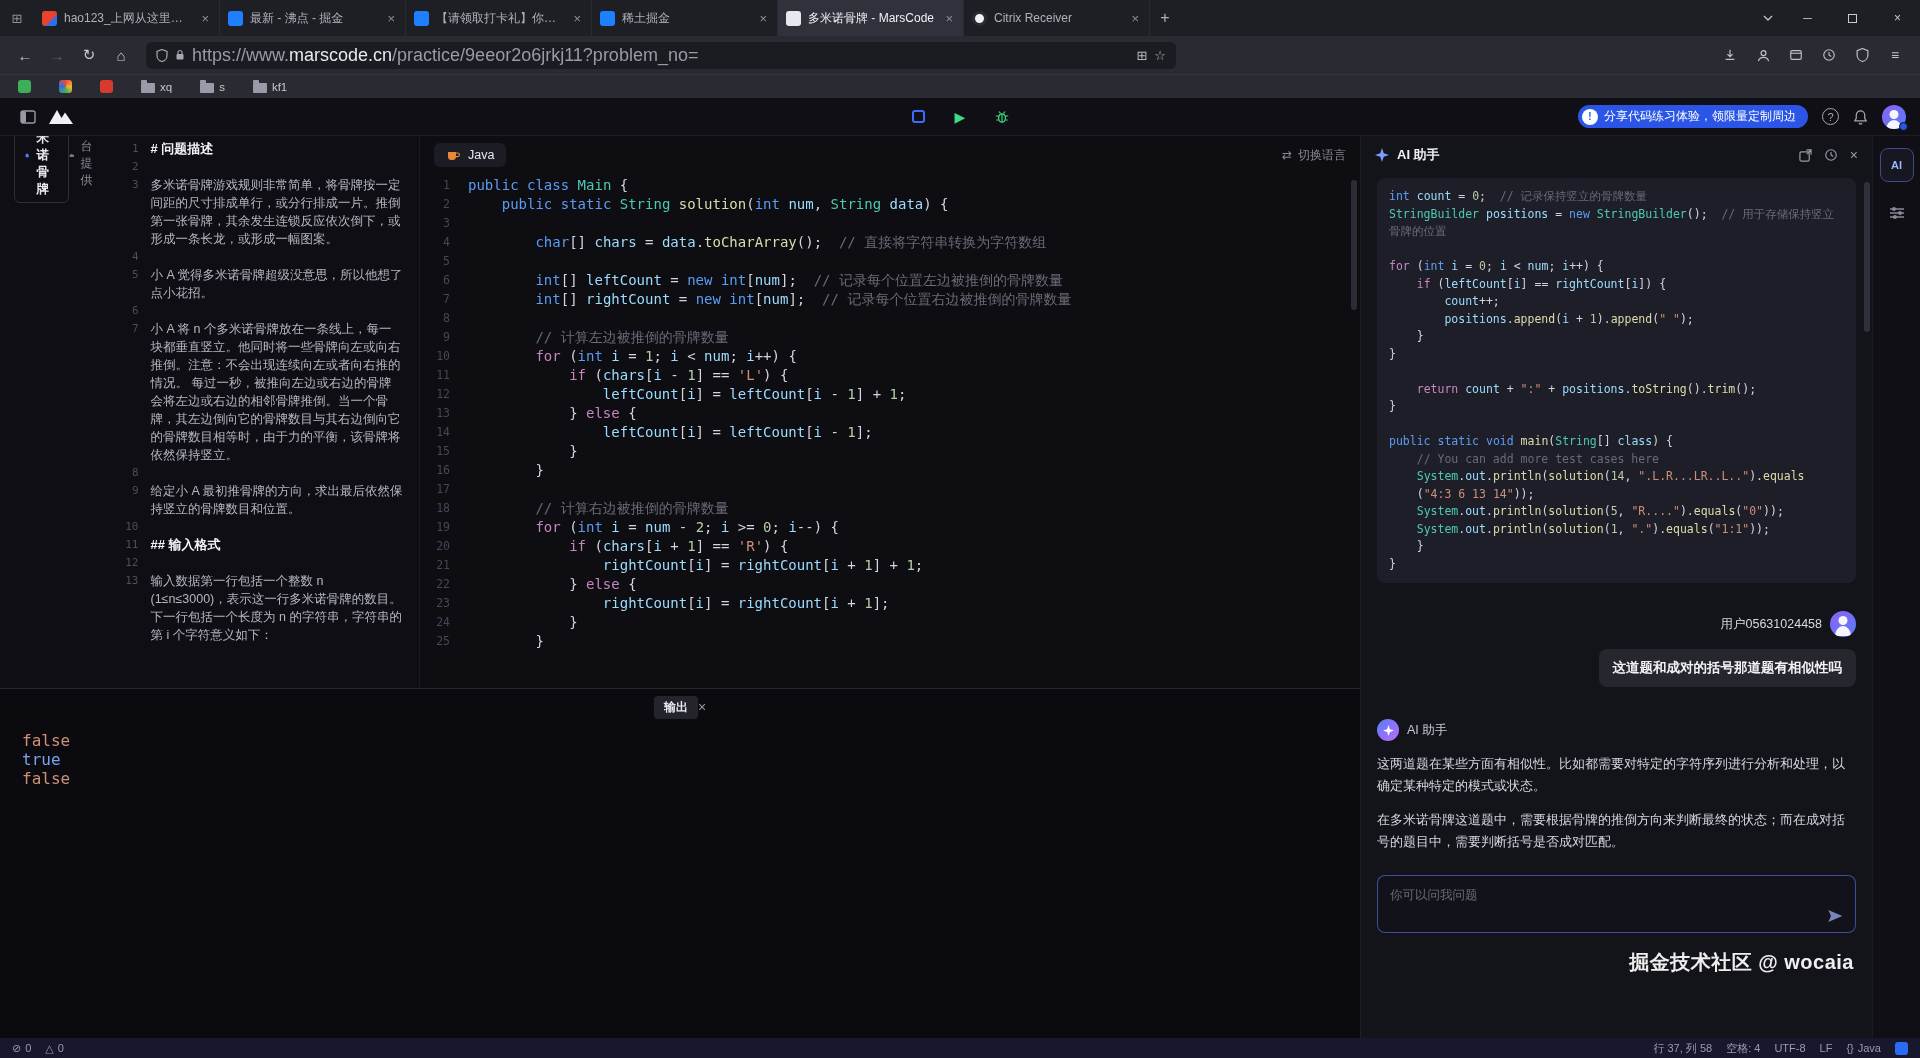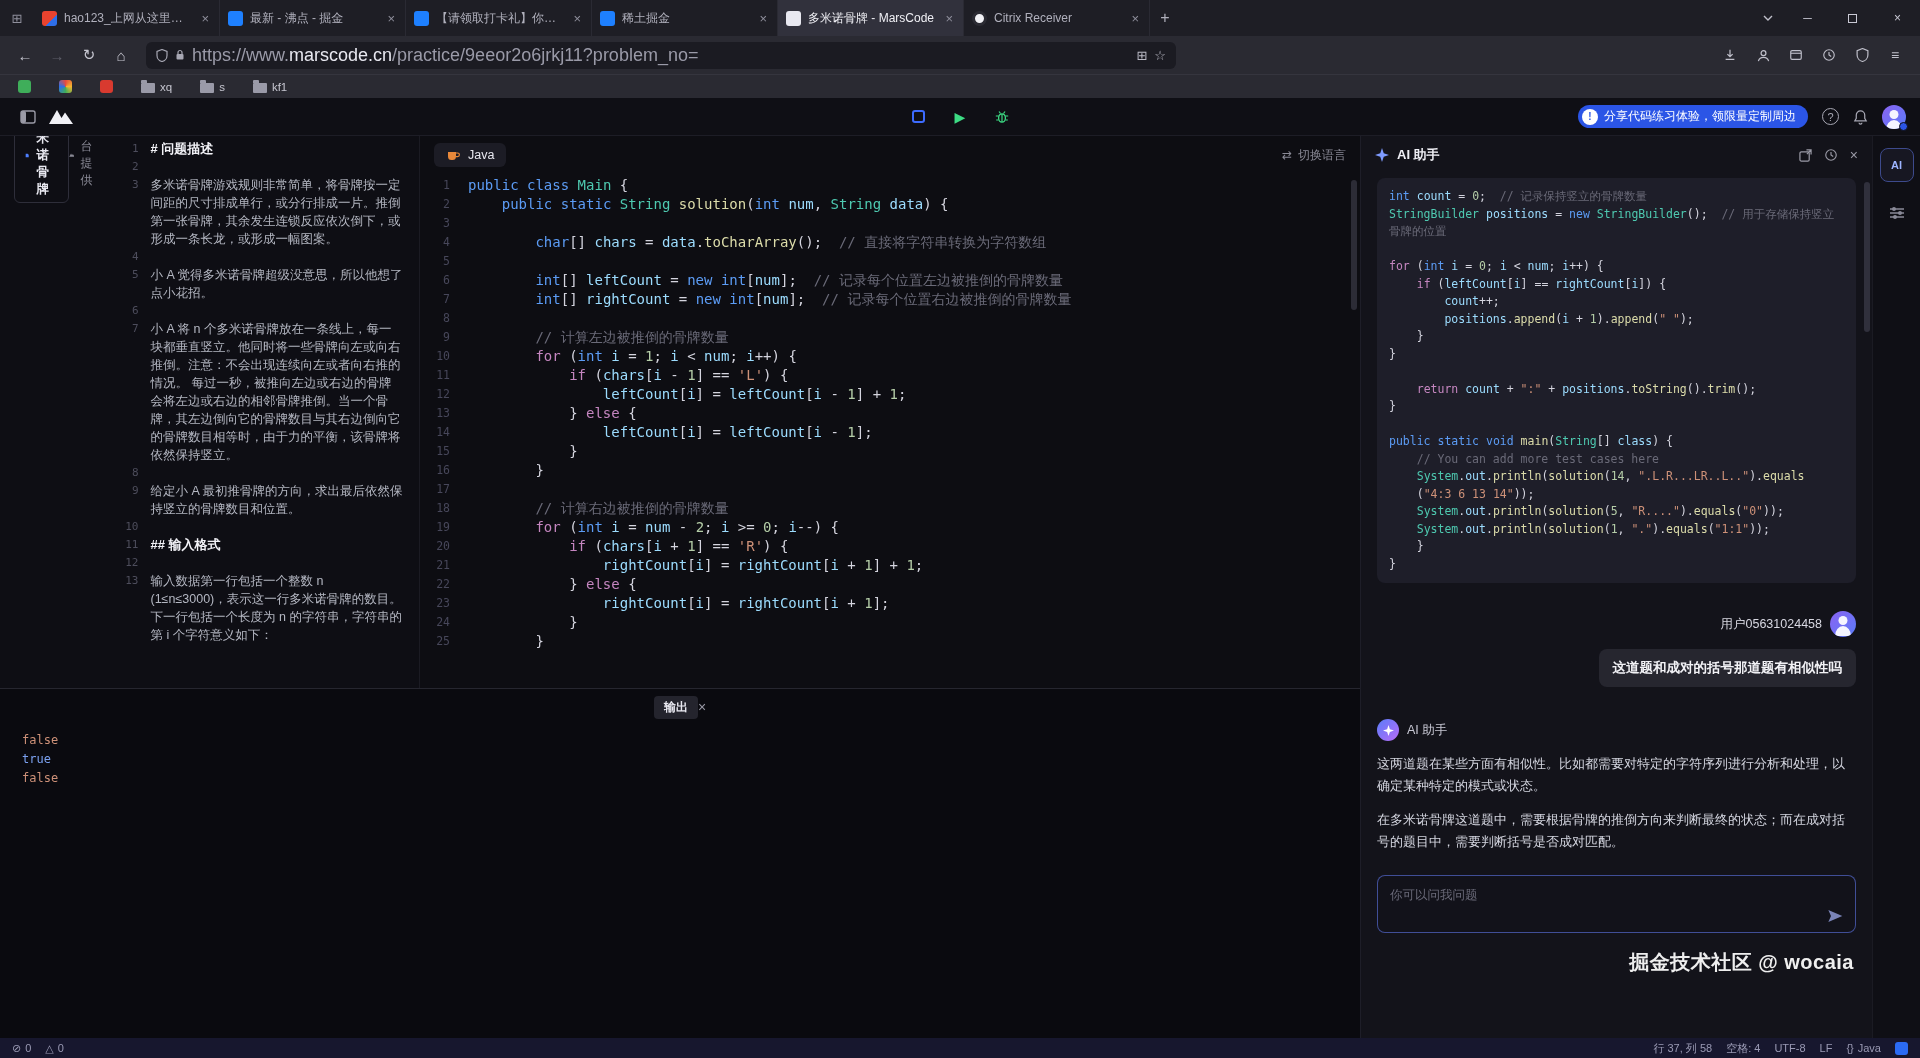--- a/index.html
+++ b/index.html
@@ -112,21 +112,21 @@
   .tk-k{color:#5c9cf5}.tk-c{color:#c586c0}.tk-t{color:#4ec9b0}.tk-f{color:#dcdcaa}
   .tk-v{color:#9cdcfe}.tk-n{color:#b5cea8}.tk-s{color:var(--string-orange,#ce9178)}
   .tk-cm{color:#6a6a78}.tk-p{color:#d4d4de}
 
   .output-panel{height:350px;flex:0 0 350px;border-top:1px solid #26262f;background:#0a0a0f;
     display:flex;flex-direction:column}
   .output-header{height:36px;flex:0 0 36px;display:flex;align-items:center;justify-content:center;padding:0 16px}
   .output-tab{background:#24242d;border-radius:4px;padding:3px 10px;font-size:12px;color:#e8e8f0;font-weight:bold}
   .output-close{color:#9a9aa6;font-size:14px}
   .output-values{padding:6px 22px;font-family:"DejaVu Sans Mono","Liberation Mono",monospace;
-    font-size:12px;line-height:19px}
+    font-size:16px;line-height:19px}
   .o-val.orange{color:var(--string-orange,#ce9178)}
   .o-val.blue{color:var(--bool-true-blue,#7ba1f0)}
 
   
   .ai-panel{width:512px;flex:0 0 512px;background:#13131a;border-left:1px solid #1e1e28;
     display:flex;flex-direction:column;position:relative}
   .ai-header{height:38px;flex:0 0 38px;display:flex;align-items:center;justify-content:space-between;padding:0 14px}
   .ai-title{display:flex;align-items:center;gap:8px;font-size:13px;font-weight:bold;color:#f0f0f6}
   .ai-hicons{display:flex;align-items:center;gap:12px;color:#9a9aa6;font-size:14px}
   .ai-body{flex:1;padding:4px 16px 0;overflow:hidden;display:flex;flex-direction:column}

